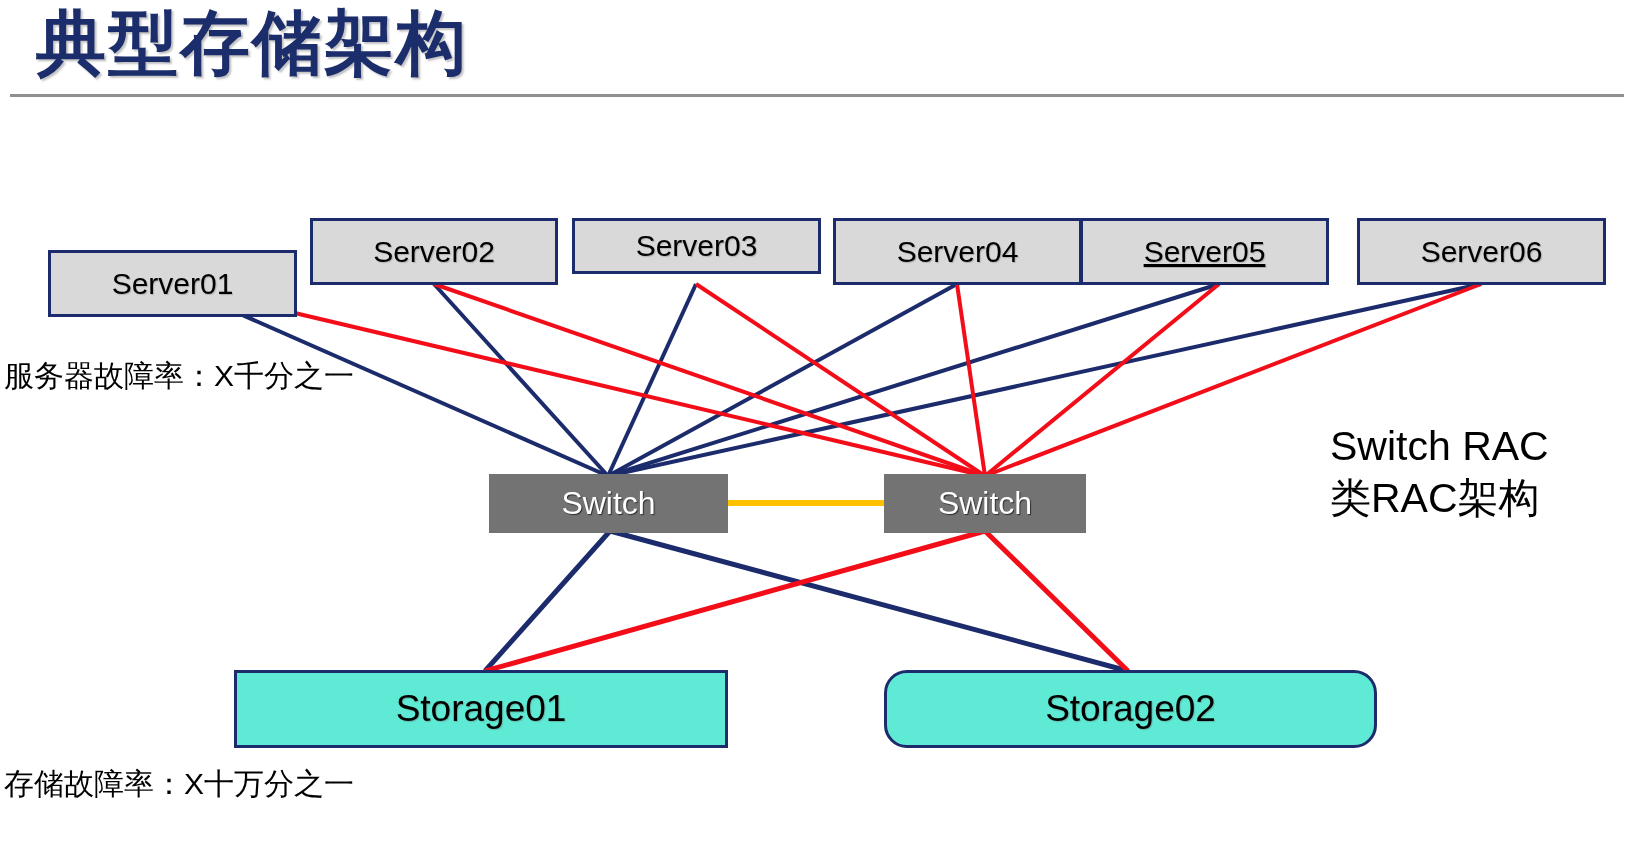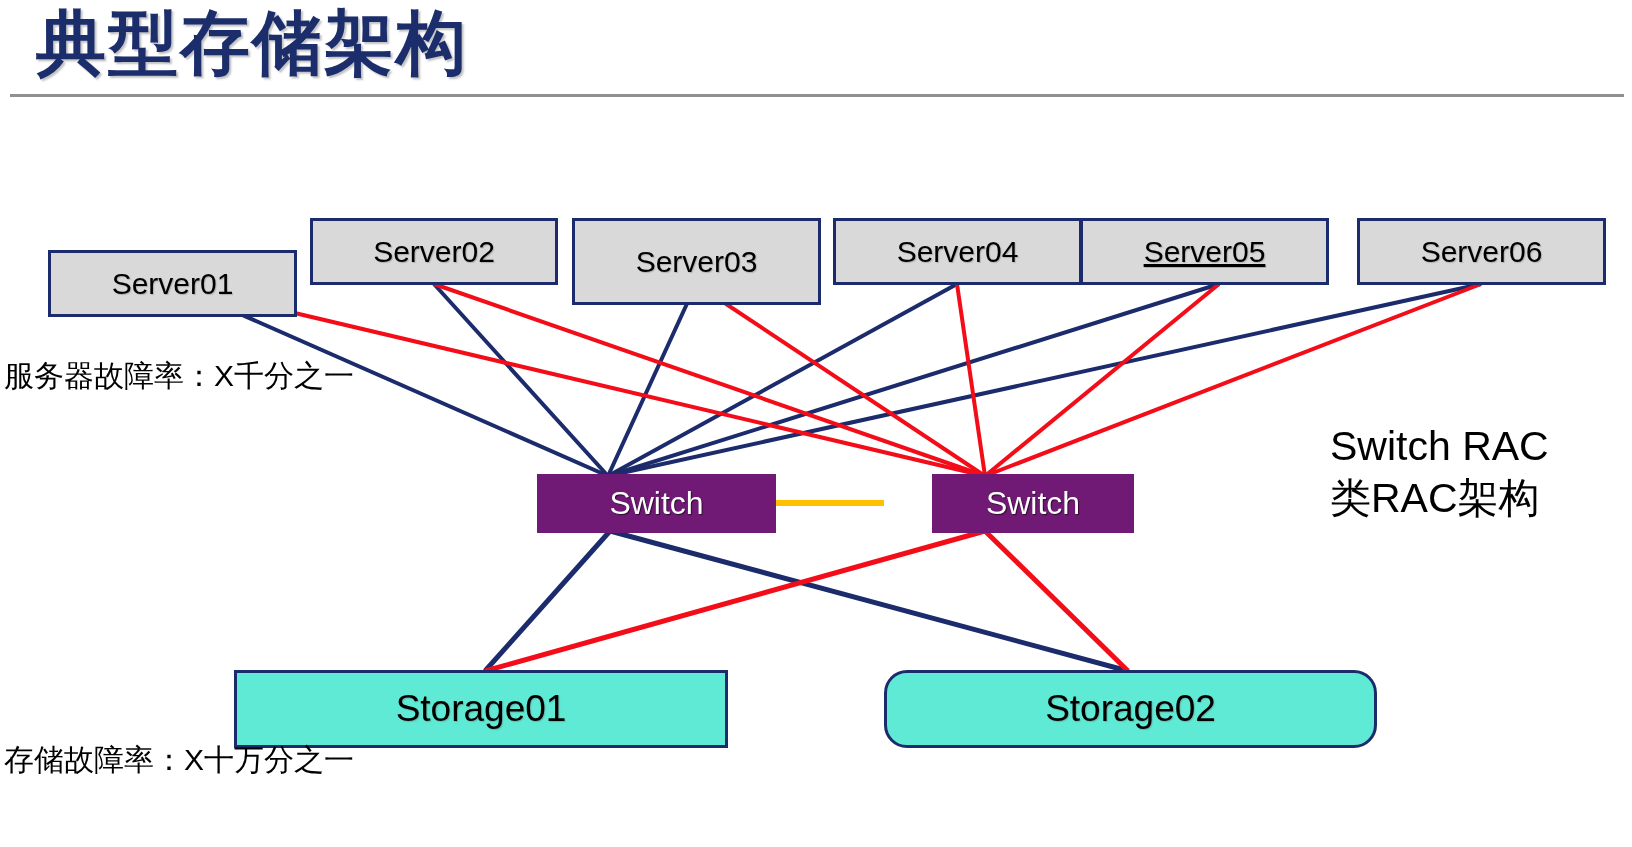--- a/index.html
+++ b/index.html
@@ -29,34 +29,33 @@
     display:flex; align-items:center; justify-content:center;
     box-sizing:border-box;
     text-shadow:1px 1px 1px rgba(100,100,100,0.35);
     white-space:nowrap;
   }
   #diagram-nodes .server {
     background:#D9D9D9; border:3px solid #1B2B6B;
     font-size:30px; color:#000000;
   }
   #diagram-nodes .switch {
-    background:#701a75; font-size:32px; color:#ffffff;
+    background:#737373; font-size:32px; color:#ffffff;
     text-shadow:1px 1px 1px rgba(0,0,0,0.6);
-    margin-left:48px;
   }
   #diagram-nodes .storage {
     background:#5eead4; border:3px solid #1B2B6B;
     font-size:37px; color:#000000;
   }
   .side-label {
     position:absolute; z-index:3;
     font-size:30px; color:#000000; white-space:nowrap;
   }
   .label-server-failure { left:4px; top:356px; }
-  .label-storage-failure { left:4px; top:740px; }
+  .label-storage-failure { left:4px; top:764px; }
   .cluster-note {
     position:absolute; z-index:3;
     left:1330px; top:420px;
     font-size:41px; line-height:52px; color:#000000;
     white-space:nowrap;
   }
 </style>
 </head>
 <body>
 
@@ -79,21 +78,21 @@
     <line x1="610" y1="531" x2="485" y2="671" stroke="#1B2B6B" stroke-width="5"></line>
     <line x1="610" y1="531" x2="1128" y2="671" stroke="#1B2B6B" stroke-width="5"></line>
     <line x1="985" y1="531" x2="485" y2="671" stroke="#F20D19" stroke-width="5"></line>
     <line x1="985" y1="531" x2="1128" y2="671" stroke="#F20D19" stroke-width="5"></line>
     <line x1="728" y1="503" x2="884" y2="503" stroke="#FFC000" stroke-width="6"></line>
   </svg>
 
 <div id="diagram-nodes">
     <div class="node server" style="left: 48px; top: 218px; width: 249px; height: 67px; margin-top: 32px;">Server01</div>
     <div class="node server" style="left: 310px; top: 218px; width: 248px; height: 67px;">Server02</div>
-    <div class="node server" style="left: 572px; top: 218px; width: 249px; height: 87px;">Server03</div>
+    <div class="node server" style="left: 572px; top: 218px; width: 249px; height: 56px;">Server03</div>
     <div class="node server" style="left: 833px; top: 218px; width: 249px; height: 67px;">Server04</div>
     <div class="node server" style="left: 1080px; top: 218px; width: 249px; height: 67px; text-decoration: underline;">Server05</div>
     <div class="node server" style="left: 1357px; top: 218px; width: 249px; height: 67px;">Server06</div>
     <div class="node switch" style="left: 489px; top: 474px; width: 239px; height: 59px;">Switch</div>
     <div class="node switch" style="left: 884px; top: 474px; width: 202px; height: 59px;">Switch</div>
     <div class="node storage" style="left: 234px; top: 670px; width: 494px; height: 78px;">Storage01</div>
     <div class="node storage" style="left: 884px; top: 670px; width: 493px; height: 78px; border-radius: 23px;">Storage02</div>
   </div>
 
 <div class="side-label label-server-failure">服务器故障率：X千分之一</div>

